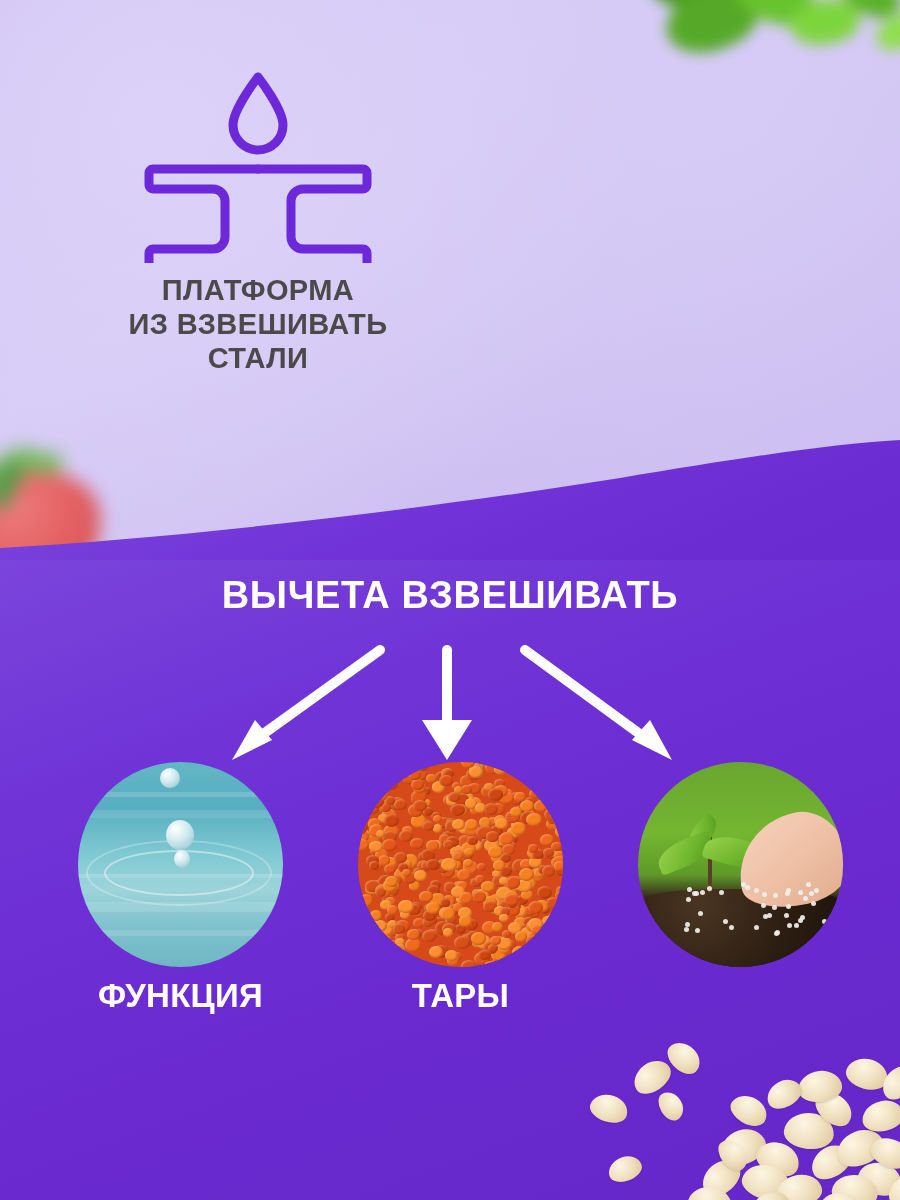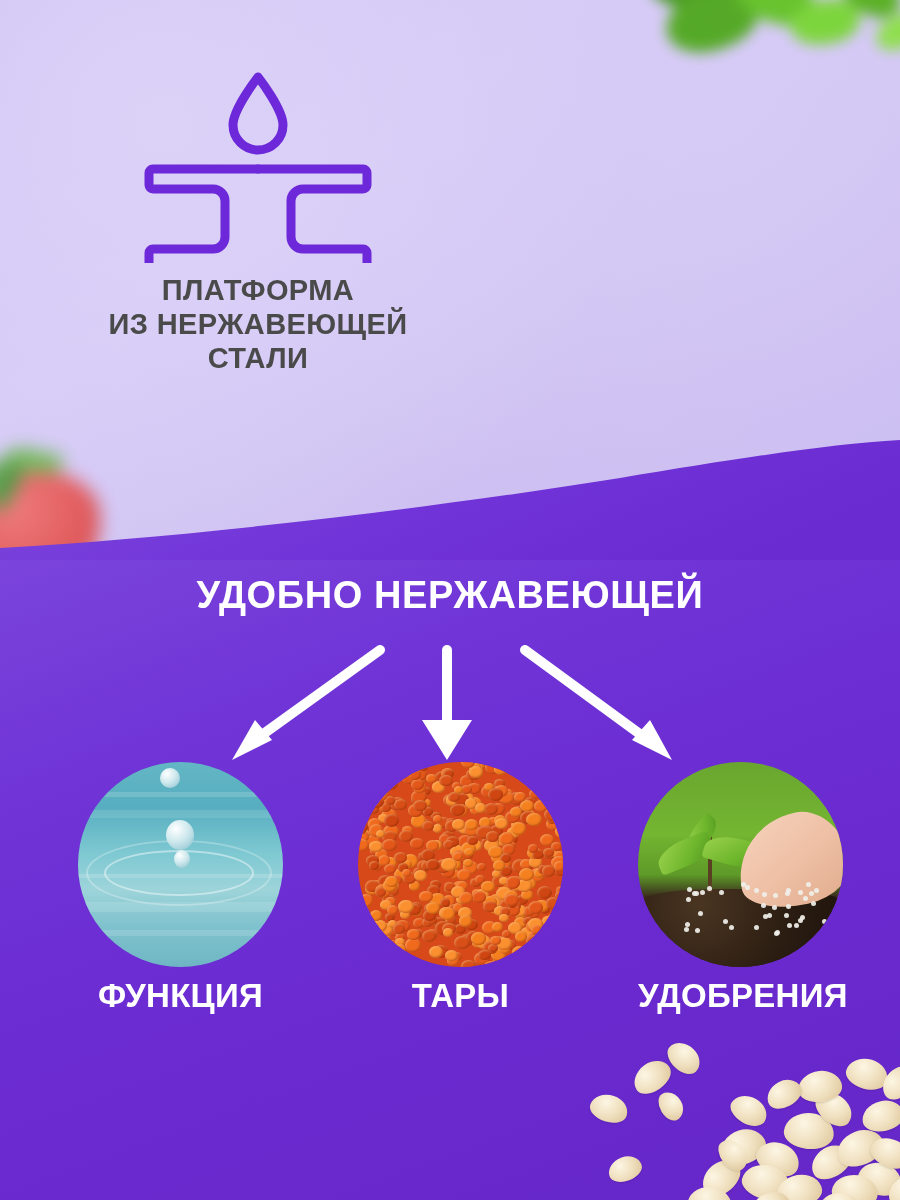--- a/index.html
+++ b/index.html
@@ -148,21 +148,21 @@
         <div class="icon-holder ic-h1">
           <svg width="250" height="200" viewBox="0 0 250 200">
             <g fill="none" stroke="#6d28d9" stroke-width="9" stroke-linecap="round" stroke-linejoin="round">
               <path d="M125 14 C125 14 100 46 100 62 a25 25 0 0 0 50 0 C150 46 125 14 125 14 Z"></path>
               <path d="M125 106 H121 H20 a4 4 0 0 0 -4 4 v12 a4 4 0 0 0 4 4 h60 a12 12 0 0 1 12 12 v36 a12 12 0 0 1 -12 12 h-60 a4 4 0 0 0 -4 4 v12 a4 4 0 0 0 4 4 h101"></path>
               <path d="M125 106 h105 a4 4 0 0 1 4 4 v12 a4 4 0 0 1 -4 4 h-60 a12 12 0 0 0 -12 12 v36 a12 12 0 0 0 12 12 h60 a4 4 0 0 1 4 4 v12 a4 4 0 0 1 -4 4 h-105"></path>
             </g>
           </svg>
         </div>
         <div class="feature-label lbl-platform">ПЛАТФОРМА
-ИЗ НЕРЖАВЕЮЩЕЙ
+ИЗ ВЗВЕШИВАТЬ
 СТАЛИ</div>
       </div>
 
 
     </div>
 
     <div class="strawberry">
       <div class="berry-body"></div>
       <div class="berry-leaf bl1"></div>
       <div class="berry-leaf bl2"></div>
@@ -176,21 +176,21 @@
         <stop offset="0%" stop-color="#7e49de"></stop>
         <stop offset="55%" stop-color="#7134d8"></stop>
         <stop offset="100%" stop-color="#6a2bd0"></stop>
       </linearGradient>
     </defs>
     <path d="M0 118 C180 108 420 80 620 48 C740 28 830 14 900 10 L900 160 L0 160 Z" fill="url(#wg)"></path>
   </svg>
 
   <div class="purple-section"></div>
 
-  <div class="headline">УДОБНО НЕРЖАВЕЮЩЕЙ</div>
+  <div class="headline">ВЫЧЕТА ВЗВЕШИВАТЬ</div>
 
   <svg class="arrows" viewBox="0 0 900 150">
     <g fill="#ffffff" stroke="#ffffff" stroke-width="10" stroke-linecap="round">
       <line x1="380" y1="22" x2="255" y2="112"></line>
       <line x1="447" y1="22" x2="447" y2="92"></line>
       <line x1="525" y1="22" x2="648" y2="112"></line>
     </g>
     <polygon points="232,132 272,112 255,92" fill="#ffffff"></polygon>
     <polygon points="447,132 422,92 472,92" fill="#ffffff"></polygon>
     <polygon points="672,132 632,112 650,92" fill="#ffffff"></polygon>
@@ -732,21 +732,20 @@
           <div class="f-grain" style="left: 57.2659px; top: 165.805px;"></div>
           <div class="f-grain" style="left: 184.149px; top: 156.915px;"></div>
           <div class="f-grain" style="left: 91.0825px; top: 162.505px;"></div>
           <div class="f-grain" style="left: 116.094px; top: 125.692px;"></div>
           <div class="f-grain" style="left: 46.4833px; top: 165.278px;"></div>
           <div class="f-grain" style="left: 49.3881px; top: 125.215px;"></div>
           <div class="f-grain" style="left: 47.5917px; top: 134.876px;"></div>
           <div class="f-grain" style="left: 80.698px; top: 127.57px;"></div>
           <div class="f-grain" style="left: 59.623px; top: 148.873px;"></div>
         </div>
-      <div class="circle-label">УДОБРЕНИЯ</div>
     </div>
 
   </div>
 
   <div class="oats" id="oats">
       <div class="oat" style="left: 150px; top: 95px; width: 46px; height: 34px; transform: rotate(-18deg);"></div>
       <div class="oat" style="left: 186px; top: 108px; width: 44px; height: 32px; transform: rotate(24deg);"></div>
       <div class="oat" style="left: 214px; top: 78px; width: 50px; height: 36px; transform: rotate(6deg);"></div>
       <div class="oat" style="left: 240px; top: 112px; width: 42px; height: 30px; transform: rotate(-30deg);"></div>
       <div class="oat" style="left: 172px; top: 130px; width: 48px; height: 34px; transform: rotate(14deg);"></div>

